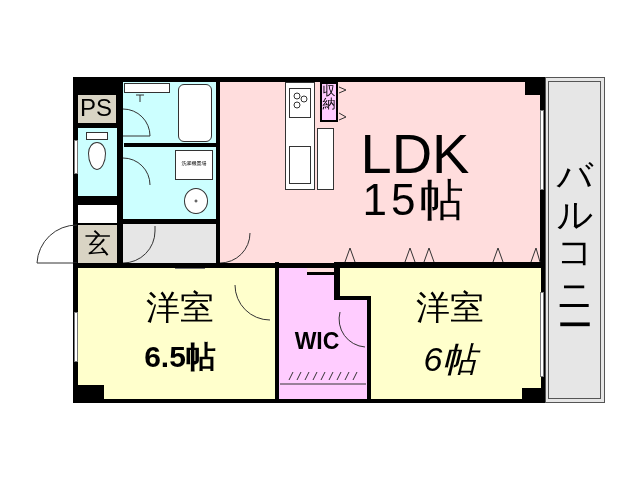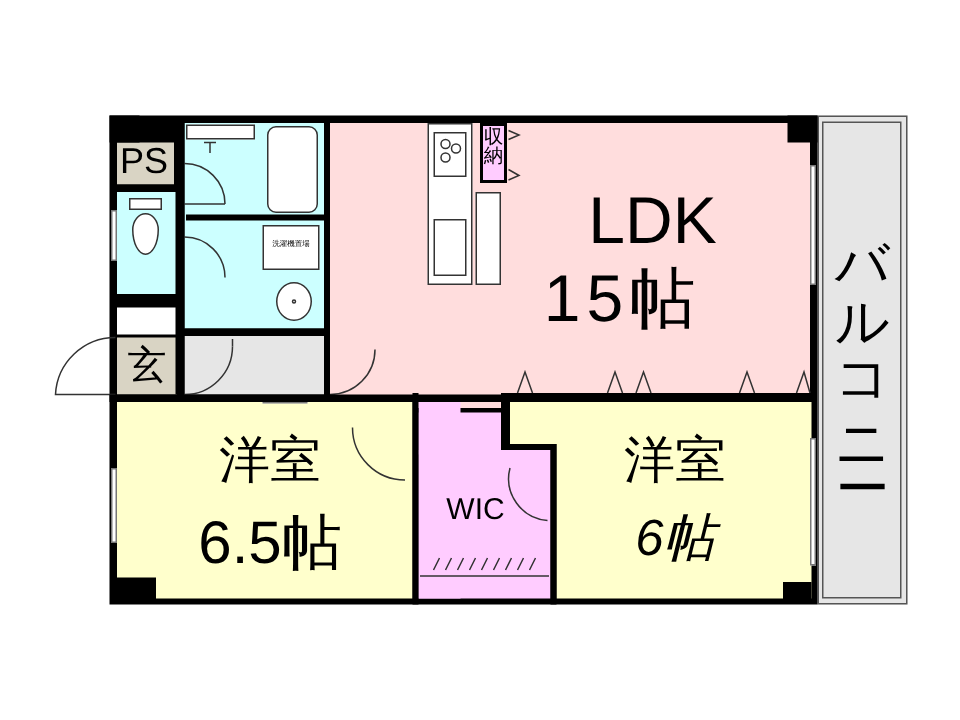--- a/index.html
+++ b/index.html
@@ -42,45 +42,45 @@
   <div class="abs" style="left:124px;top:143px;width:92px;height:4px;background:#000;"></div>
   <div class="abs" style="left:175px;top:150px;width:38px;height:30px;background:#fff;border:1px solid #333;"></div>
   <div class="lbl" style="left:175px;top:161px;width:38px;font-size:5px;">洗濯機置場</div>
   <div class="abs" style="left:184px;top:188px;width:24px;height:26px;background:#fff;border:1px solid #333;border-radius:50%;"></div>
 
   <div class="abs" style="left:123px;top:224px;width:93px;height:39px;background:#E6E6E6;"></div>
   <div class="abs" style="left:216px;top:220px;width:4px;height:45px;background:#000;"></div>
 
   <div class="abs" style="left:78px;top:268px;width:197px;height:131px;background:#FFFFCC;"></div>
   <div class="lbl" style="left:120px;top:290px;width:120px;font-size:34px;">洋室</div>
-  <div class="lbl" style="left:120px;top:342px;width:120px;font-size:40px;">6.5帖</div>
+  <div class="lbl" style="left:120px;top:342px;width:120px;font-size:30px;font-weight:bold;">6.5帖</div>
   <div class="abs wall" style="left:78px;top:385px;width:26px;height:15px;"></div>
 
   <div class="abs" style="left:279px;top:268px;width:28px;height:131px;background:#FFCCFF;"></div>
   <div class="abs" style="left:279px;top:300px;width:88px;height:99px;background:#FFCCFF;"></div>
   <div class="abs" style="left:279px;top:275px;width:55px;height:28px;background:#FFCCFF;"></div>
-  <div class="lbl" style="left:282px;top:330px;width:70px;font-size:20px;">WIC</div>
+  <div class="lbl" style="left:282px;top:330px;width:70px;font-size:23px;font-weight:bold;">WIC</div>
 
   <div class="abs" style="left:371px;top:268px;width:170px;height:131px;background:#FFFFCC;"></div>
   <div class="abs" style="left:340px;top:268px;width:40px;height:28px;background:#FFFFCC;"></div>
   <div class="lbl" style="left:395px;top:290px;width:110px;font-size:34px;">洋室</div>
   <div class="lbl" style="left:395px;top:342px;width:110px;font-size:34px;font-style:italic;">6帖</div>
   <div class="abs wall" style="left:522px;top:388px;width:19px;height:12px;"></div>
 
   <div class="abs" style="left:285px;top:82px;width:30px;height:108px;background:#fff;border:1px solid #333;"></div>
   <div class="abs" style="left:289px;top:88px;width:22px;height:30px;background:#fff;border:1px solid #333;"></div>
   <div class="abs" style="left:289px;top:146px;width:22px;height:38px;background:#fff;border:1px solid #333;"></div>
   <div class="abs" style="left:317px;top:128px;width:17px;height:62px;background:#fff;border:1px solid #333;"></div>
   <div class="abs" style="left:320px;top:82px;width:18px;height:40px;background:#FFCCFF;border:2px solid #000;"></div>
   <div class="lbl" style="left:320px;top:84px;width:18px;font-size:13px;">
     <span>収</span><br>
     <span>納</span>
   </div>
 
-  <div class="lbl" style="left:375px;top:126px;width:120px;font-size:44px;">LDK</div>
+  <div class="lbl" style="left:355px;top:126px;width:120px;font-size:56px;">LDK</div>
   <div class="lbl" style="left:355px;top:178px;width:120px;font-size:44px;letter-spacing:4px;">15帖</div>
 
   <div class="win" style="left:540px;top:110px;width:4px;height:80px;"></div>
   <div class="win" style="left:540px;top:292px;width:4px;height:85px;"></div>
   <div class="win" style="left:74px;top:312px;width:4px;height:50px;"></div>
   <div class="win" style="left:74px;top:140px;width:4px;height:34px;"></div>
   <div class="win" style="left:175px;top:266px;width:30px;height:3px;"></div>
 
   <svg width="640" height="480">
     <g fill="none" stroke="#333" stroke-width="1">

